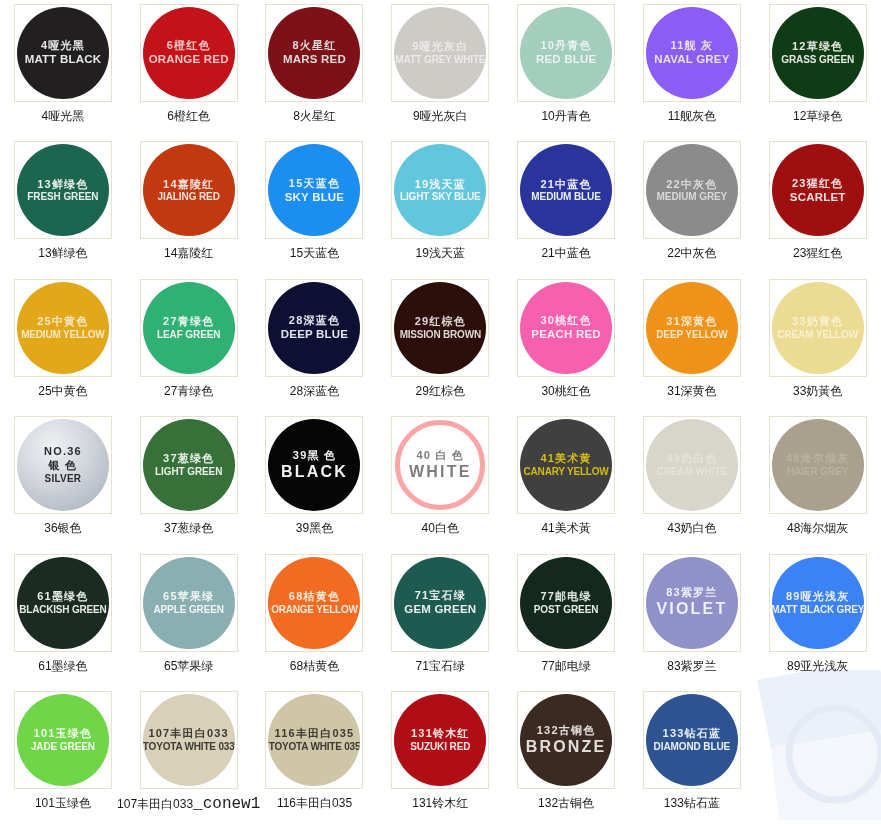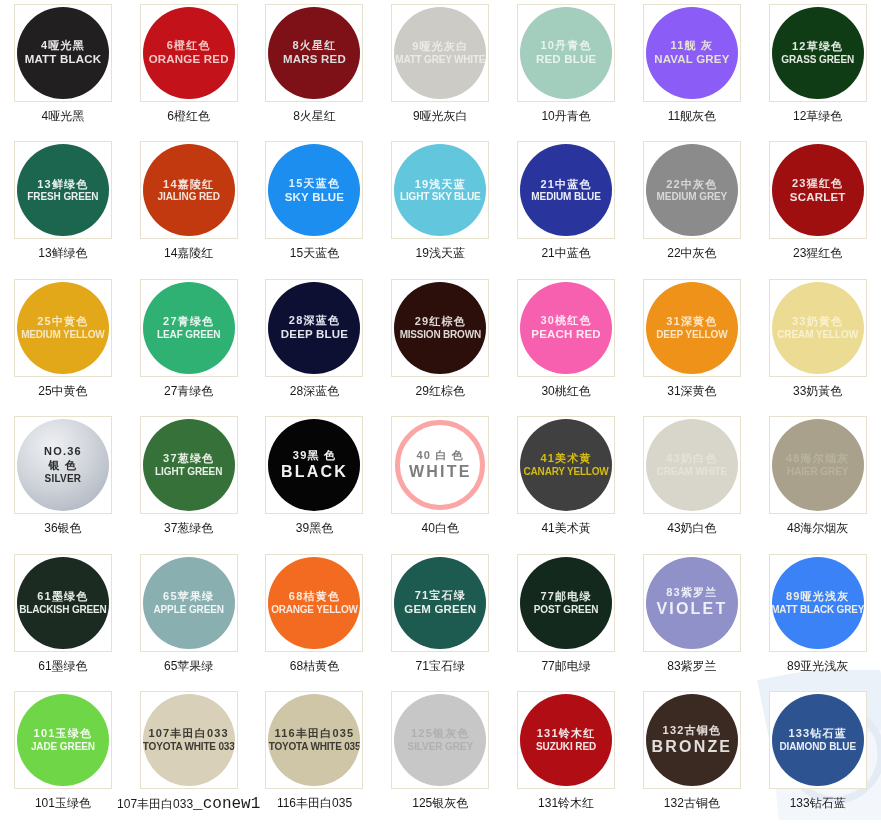--- a/index.html
+++ b/index.html
@@ -472,29 +472,20 @@
       <div class="swatch-frame">
         <div class="disc" style="background: rgb(207, 198, 167); color: rgb(59, 58, 51);">
           <span class="disc-line cn">116丰田白035</span>
           <span class="disc-line en xlong">TOYOTA WHITE 035</span>
         </div>
       </div>
       <div class="caption"><span>116丰田白035</span></div>
     </div>
     <div class="cell">
       <div class="swatch-frame">
-        <div class="disc" style="background: rgb(199, 199, 199); color: rgb(176, 176, 176);">
-          <span class="disc-line cn">125银灰色</span>
-          <span class="disc-line en long">SILVER GREY</span>
-        </div>
-      </div>
-      <div class="caption"><span>125银灰色</span></div>
-    </div>
-    <div class="cell">
-      <div class="swatch-frame">
         <div class="disc" style="background: rgb(176, 13, 20); color: rgb(243, 231, 230);">
           <span class="disc-line cn">131铃木红</span>
           <span class="disc-line en long">SUZUKI RED</span>
         </div>
       </div>
       <div class="caption"><span>131铃木红</span></div>
     </div>
     <div class="cell">
       <div class="swatch-frame">
         <div class="disc" style="background: rgb(58, 42, 34); color: rgb(227, 222, 219);">

